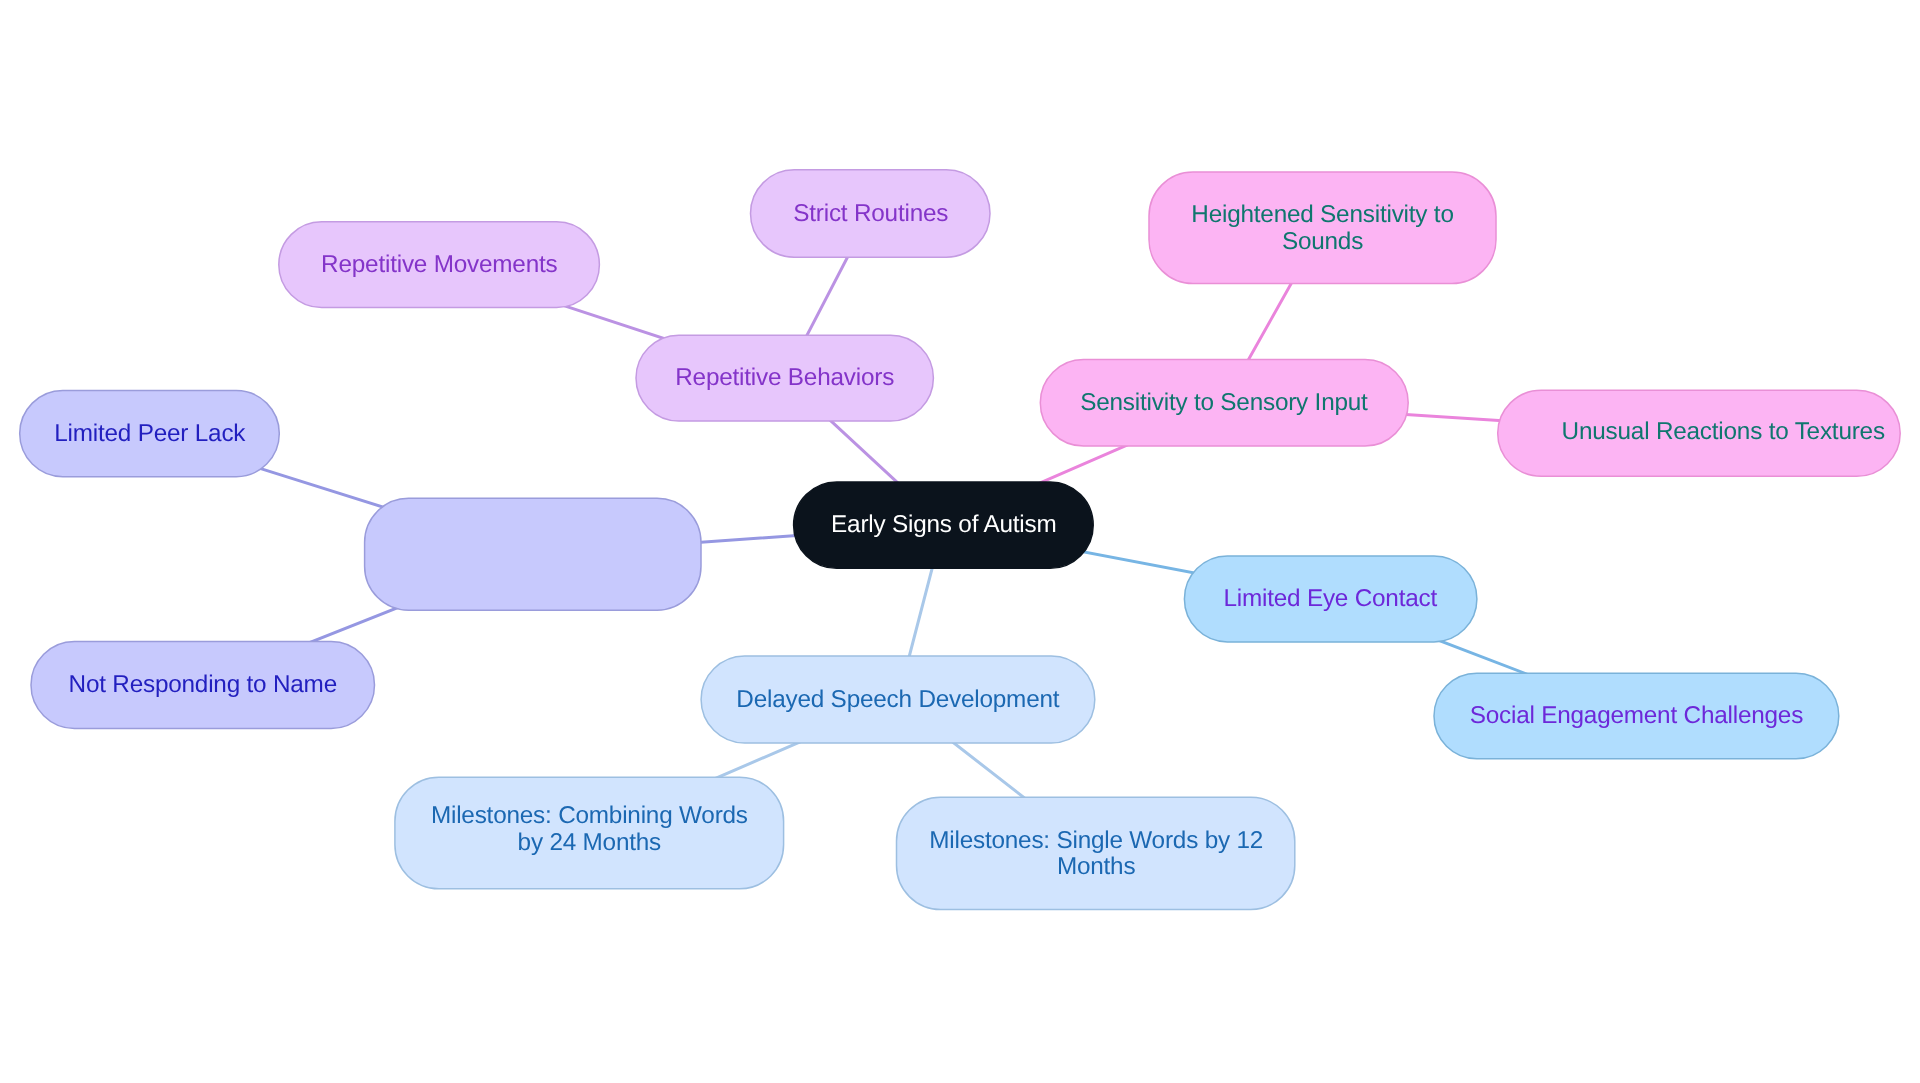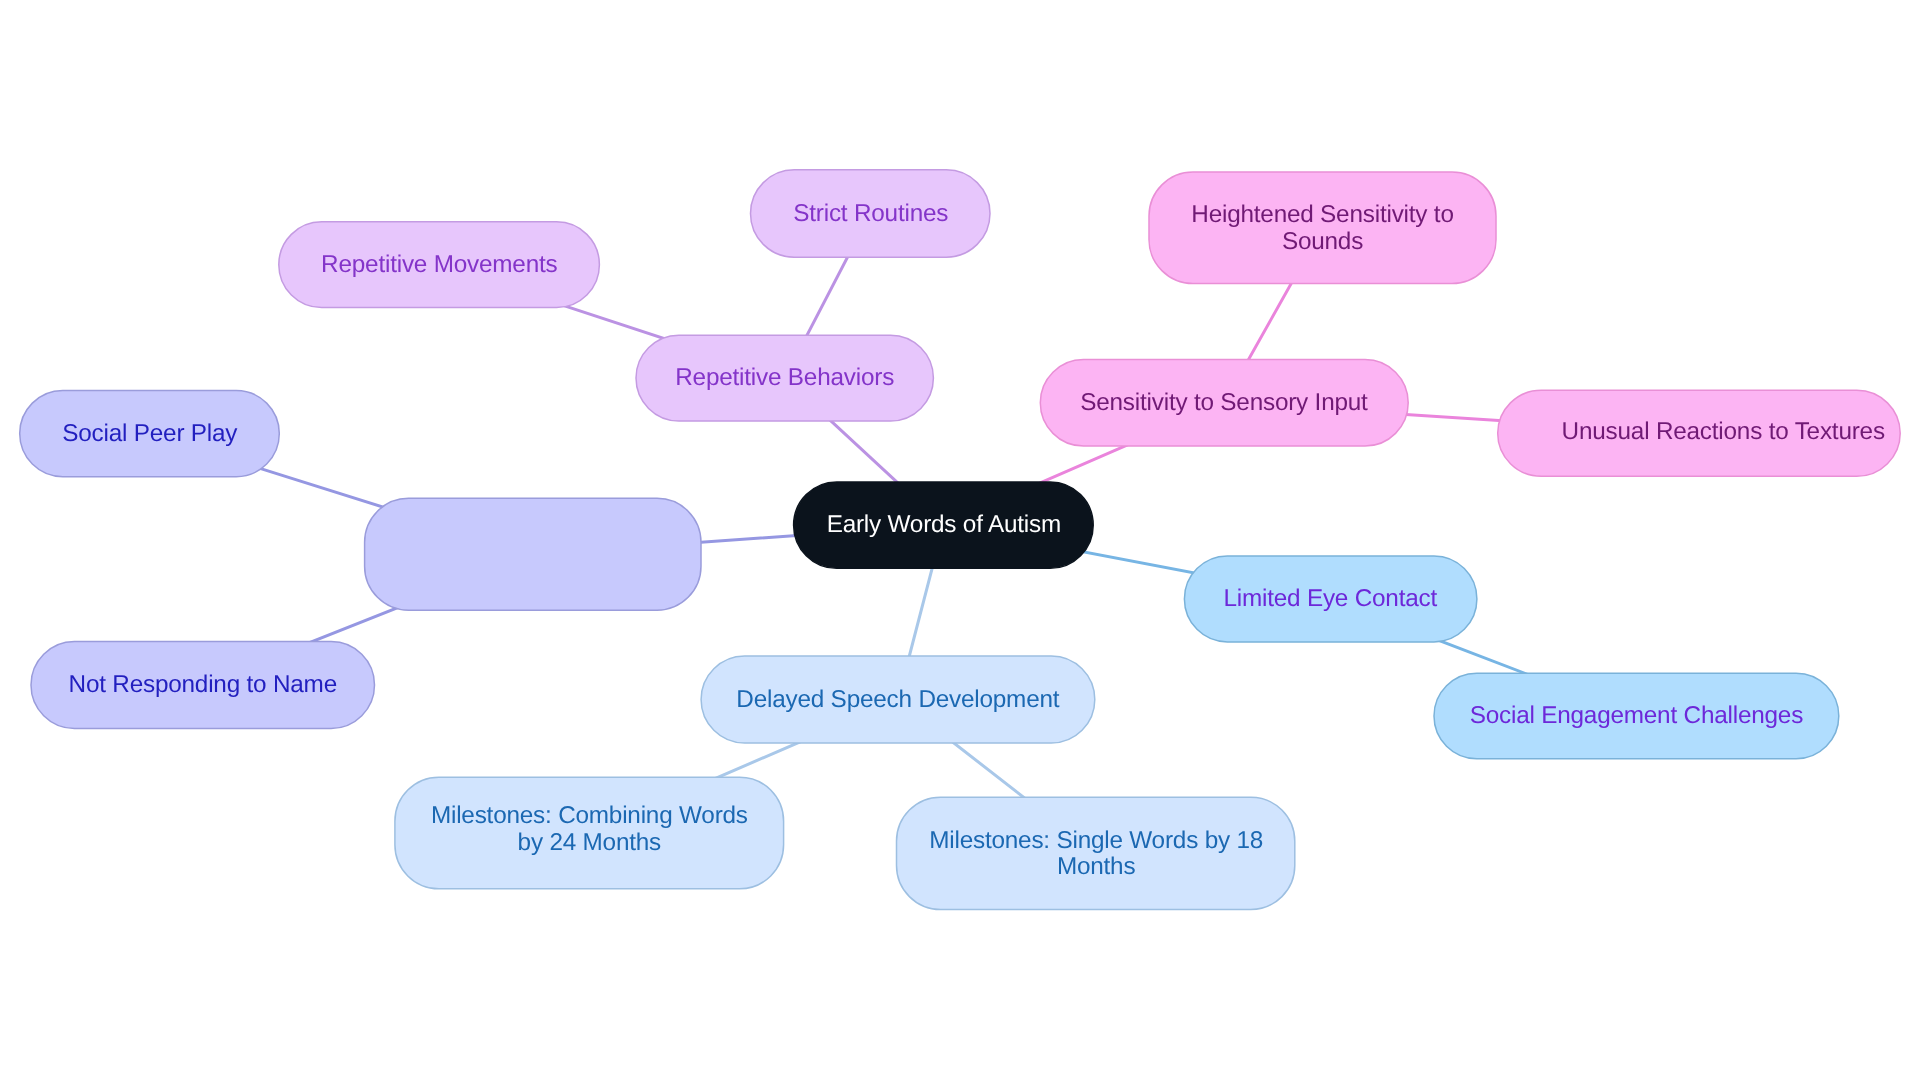--- a/index.html
+++ b/index.html
@@ -39,21 +39,21 @@
     white-space: pre-line;
     will-change: transform;
     font-size: 24.3px;
     line-height: 26.5px;
     padding-top: 0.5px;
   }
   .node.two-line { padding-top: 2px; }
   .node .label { display: block; white-space: pre-line; }
   .node.root   { color:#ffffff; }
   .node.violet { color:#8434c9; }
-  .node.pink   { color:#701a75; }
+  .node.pink   { color:#0f766e; }
   .node.indigo { color:#221fbf; }
   .node.sky    { color:#1b68b2; }
   .node.blue   { color:#6d28d9; }
 
   .shape { stroke-width: 1.5; }
   .shape.root   { fill:#0b131c; stroke:#0b131c; }
   .shape.violet { fill:#e7c6fc; stroke:#c49be2; }
   .shape.pink   { fill:#fcb4f3; stroke:#e98fd6; }
   .shape.indigo { fill:#c7c9fd; stroke:#9a9cdb; }
   .shape.sky    { fill:#d1e4fe; stroke:#9dbfe1; }
@@ -95,30 +95,30 @@
     <rect class="shape indigo" x="364.6" y="498.3" width="336.4" height="111.9" rx="44"></rect>
     <rect class="shape indigo" x="19.7" y="390.5" width="259.6" height="86.2" rx="43.1"></rect>
     <rect class="shape indigo" x="31" y="641.6" width="343.5" height="86.8" rx="43.4"></rect>
     <rect class="shape sky" x="701.1" y="656" width="393.7" height="87.1" rx="43.55"></rect>
     <rect class="shape sky" x="394.9" y="777.2" width="388.7" height="111.6" rx="44"></rect>
     <rect class="shape sky" x="896.5" y="797.2" width="398.3" height="112.3" rx="44"></rect>
     <rect class="shape blue" x="1184.4" y="556" width="292.5" height="85.9" rx="42.95"></rect>
     <rect class="shape blue" x="1434" y="673.2" width="404.8" height="85.5" rx="42.75"></rect>
   </svg>
 
-  <div class="node root" style="left:793.6px;top:482px;width:299.6px;height:86.3px;"><span class="label">Early Words of Autism</span></div>
+  <div class="node root" style="left:793.6px;top:482px;width:299.6px;height:86.3px;"><span class="label">Early Signs of Autism</span></div>
   <div class="node violet" style="left:636px;top:335.2px;width:297.4px;height:85.8px;"><span class="label">Repetitive Behaviors</span></div>
   <div class="node violet" style="left:750.5px;top:169.8px;width:239.5px;height:87.4px;"><span class="label">Strict Routines</span></div>
   <div class="node violet" style="left:278.8px;top:221.8px;width:320.6px;height:85.7px;"><span class="label">Repetitive Movements</span></div>
   <div class="node pink" style="left:1040.3px;top:359.6px;width:367.9px;height:86.4px;"><span class="label">Sensitivity to Sensory Input</span></div>
   <div class="node pink two-line" style="left:1149px;top:172.0px;width:347px;height:111.5px;"><span class="label">Heightened Sensitivity to
 Sounds</span></div>
   <div class="node pink" style="left:1522px;top:390.3px;width:402.5px;height:83px;"><span class="label">Unusual Reactions to Textures</span></div>
-  <div class="node indigo" style="left:19.7px;top:390.5px;width:259.6px;height:86.2px;"><span class="label">Social Peer Play</span></div>
+  <div class="node indigo" style="left:19.7px;top:390.5px;width:259.6px;height:86.2px;"><span class="label">Limited Peer Lack</span></div>
   <div class="node indigo" style="left:31px;top:641.6px;width:343.5px;height:86.8px;"><span class="label">Not Responding to Name</span></div>
   <div class="node sky" style="left:701.1px;top:656px;width:393.7px;height:87.1px;"><span class="label">Delayed Speech Development</span></div>
   <div class="node sky two-line" style="left:394.9px;top:777.2px;width:388.7px;height:103px;"><span class="label">Milestones: Combining Words
 by 24 Months</span></div>
-  <div class="node sky two-line" style="left:896.5px;top:797.2px;width:398.3px;height:112.3px;"><span class="label">Milestones: Single Words by 18
+  <div class="node sky two-line" style="left:896.5px;top:797.2px;width:398.3px;height:112.3px;"><span class="label">Milestones: Single Words by 12
 Months</span></div>
   <div class="node blue" style="left:1184.4px;top:556px;width:292.5px;height:85.9px;"><span class="label">Limited Eye Contact</span></div>
   <div class="node blue" style="left:1434px;top:673.2px;width:404.8px;height:85.5px;"><span class="label">Social Engagement Challenges</span></div>
 </div>
 
 </body></html>

